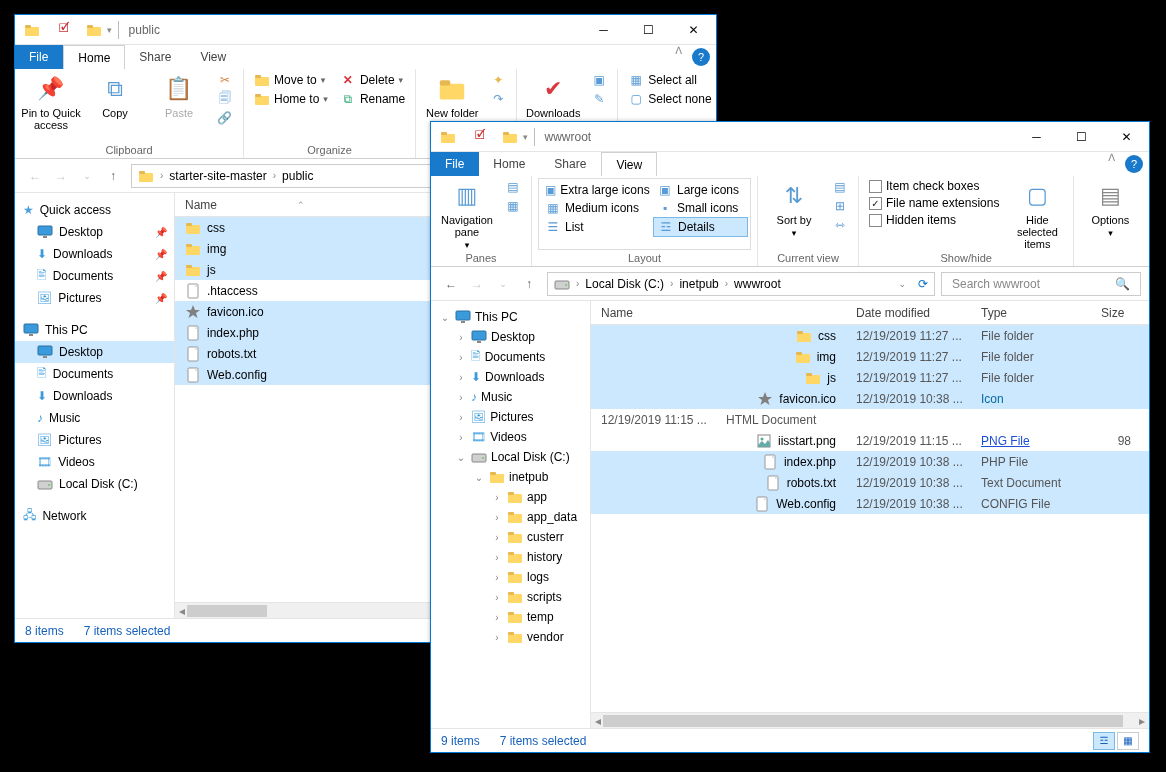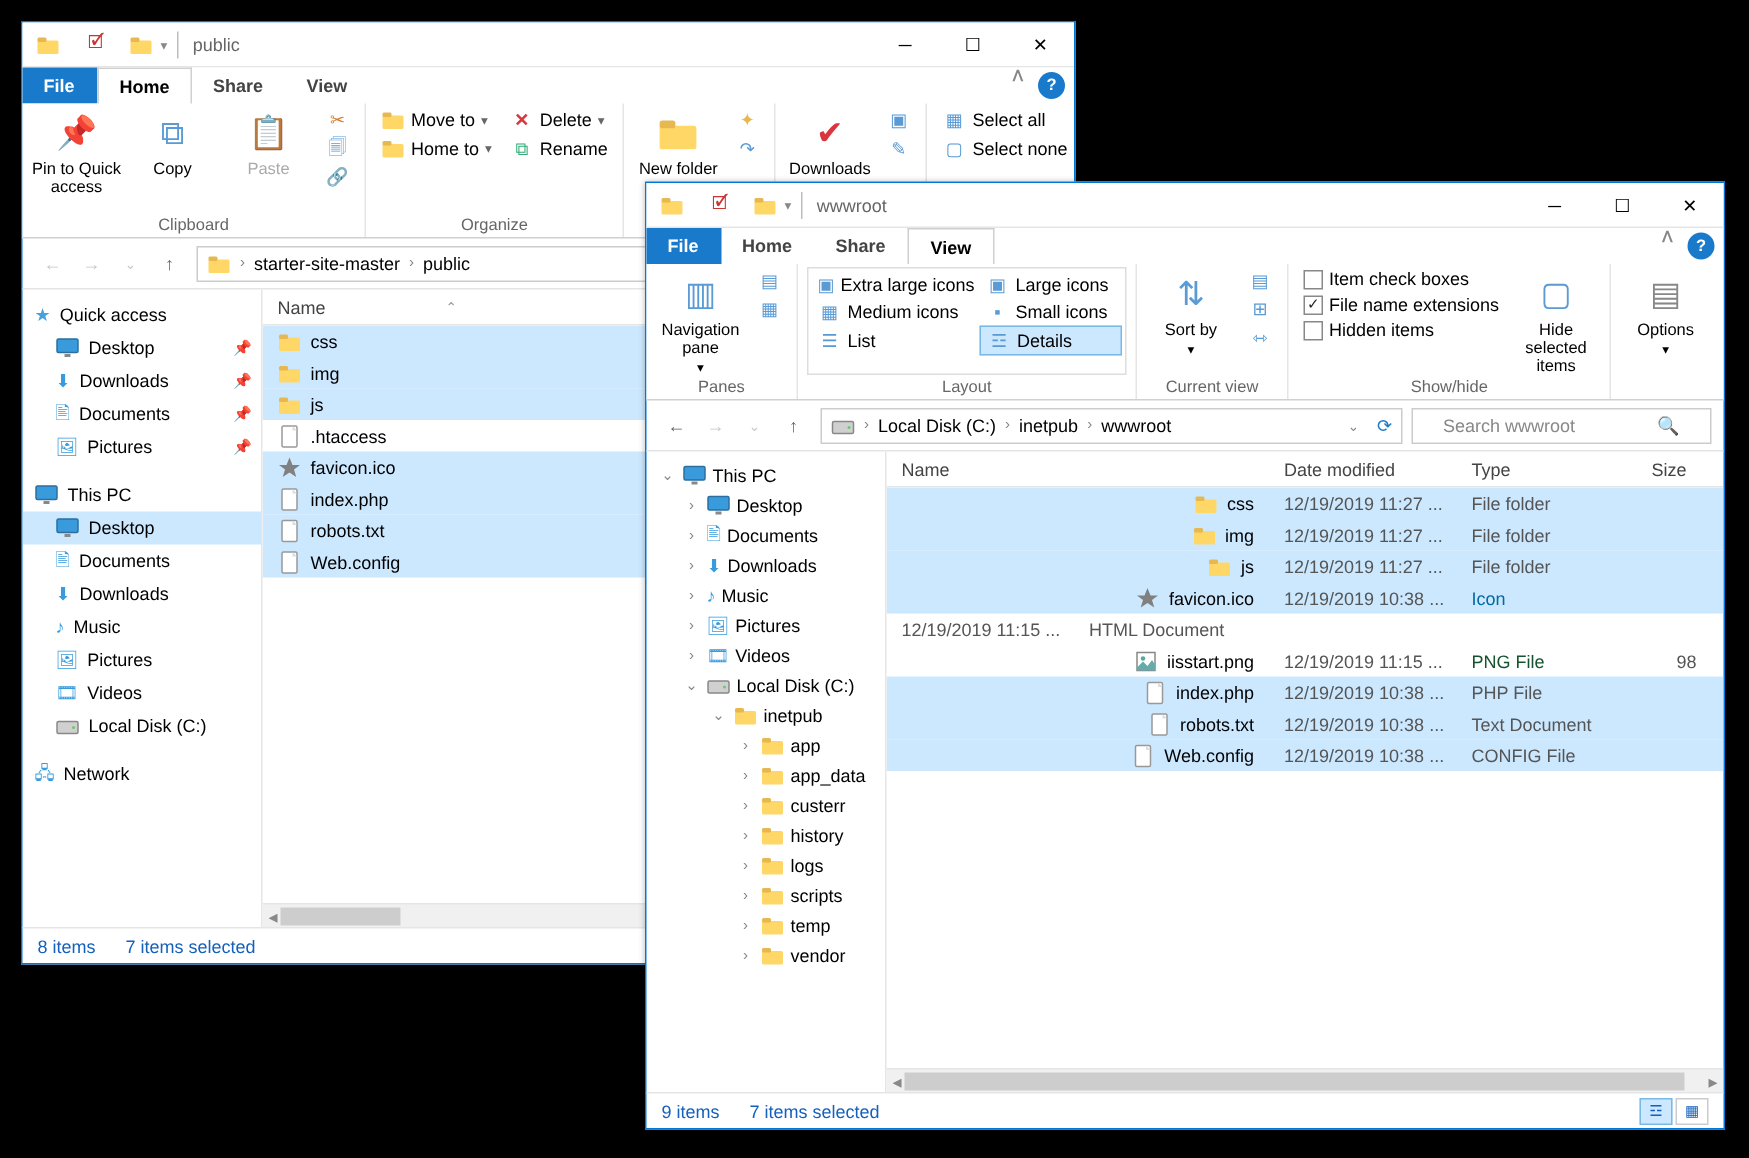--- a/index.html
+++ b/index.html
@@ -9,21 +9,21 @@
   .win2 { left: 430px; top: 121px; width: 720px; height: 632px; border-color: #0078d7; box-shadow: 0 0 4px rgba(0,0,0,.3);}
   
   .titlebar { height: 30px; display: flex; align-items: center; background: #fff; border-bottom: 1px solid #e5e5e5;}
   .tb-icon { width: 22px; height: 22px; margin-left: 6px; display:inline-flex; align-items:center; justify-content:center;}
   .tb-qat { display: flex; align-items: center; gap: 2px; padding-left: 4px;}
   .tb-sep { width: 1px; height: 18px; background: #bdbdbd; margin: 0 6px;}
   .tb-title { padding-left: 4px; color: #666; font-size: 12px;}
   .tb-right { margin-left: auto; display: flex;}
   .wc-btn { width: 45px; height: 29px; display:flex; align-items:center; justify-content:center; }
   
-  .tabs { height: 24px; display: flex; align-items: stretch; background: #fff; font-weight: bold;}
+  .tabs { height: 24px; display: flex; align-items: stretch; background: #fff;}
   .tab { padding: 0 14px; display:flex; align-items:center; font-size:12px; border-right:1px solid transparent; }
   .tab.file { background: #1979ca; color: #fff;}
   .tab.active { border:1px solid #d0d0d0; border-bottom:1px solid #fff; margin-bottom:-1px; background:#fff;}
   .tab.normal { color:#444;}
   .tabs-spacer{flex:1;}
   .help-q { width:18px;height:18px;border-radius:50%;background:#1979ca;color:#fff;display:flex;align-items:center;justify-content:center;font-size:11px;margin:3px 6px 0 0;}
   .chev {color:#888;margin-right:10px;font-size:10px;}
   
   .ribbon { display:flex; border-bottom:1px solid #d0d0d0; background:#fff; min-height: 90px;}
   .rgroup { display:flex; flex-direction:column; border-right:1px solid #e5e5e5; padding: 2px 6px 0 6px;}
@@ -37,21 +37,21 @@
   .ritem-sm .dd{color:#666;font-size:9px;}
   .ritem-sm .sicon{width:16px;height:16px;display:inline-flex;align-items:center;justify-content:center;}
   
   .navbar{height:34px;display:flex;align-items:center;gap:2px;padding:0 8px;border-bottom:1px solid #e5e5e5;}
   .nav-btn{width:24px;height:24px;display:flex;align-items:center;justify-content:center;color:#606060;}
   .nav-btn.dis{color:#c7c7c7;}
   .crumb{display:flex;align-items:center;flex:1;border:1px solid #ccc;height:24px;margin:0 4px;padding-left:2px;}
   .crumb-seg{display:flex;align-items:center;padding:0 4px;font-size:12px;}
   .crumb-chev{color:#888;padding:0 2px;font-size:10px;}
   .crumb-spacer{flex:1;}
-  .searchbox{width:200px;height:24px;border:1px solid #ccc;display:flex;align-items:center;padding:0 20px;color:#888;font-size:12px;}
+  .searchbox{width:200px;height:24px;border:1px solid #ccc;display:flex;align-items:center;padding:0 10px;color:#888;font-size:12px;}
   .searchbox .mag{margin-left:auto;}
   .refresh{width:22px;display:flex;align-items:center;justify-content:center;color:#1979ca;}
   
   .body{flex:1;display:flex;overflow:hidden;}
   .nav-pane{width:160px;border-right:1px solid #e5e5e5;overflow-y:auto;padding:6px 0;}
   .np-item{display:flex;align-items:center;gap:6px;padding:2px 6px 2px 22px;font-size:12px;height:22px;}
   .np-root{padding-left:8px;font-weight:400;}
   .np-item.sel{background:#cce8ff;}
   .np-spacer{height:10px;}
   .np-pin{margin-left:auto;color:#888;font-size:10px;}
@@ -829,21 +829,21 @@
           <div class="row">
             <div class="cell" style="width:255px;display:flex;align-items:center;">
               <span class="ficon">
                 <svg width="16" height="16">
                   <use href="#png"></use>
                 </svg>
               </span>
               <span>iisstart.png</span>
             </div>
             <div class="cell" style="width:125px;color:#555;">12/19/2019 11:15 ...</div>
-            <div class="cell" style="width:120px;color:#14532d;">PNG File</div>
+            <div class="cell" style="width:120px;color:#1d4ed8;text-decoration:underline;">PNG File</div>
             <div class="cell" style="width:50px;color:#555;text-align:right;">98</div>
           </div>
           <div class="row sel2">
             <div class="cell" style="width:255px;display:flex;align-items:center;">
               <span class="ficon">
                 <svg width="16" height="16">
                   <use href="#file"></use>
                 </svg>
               </span>
               <span>index.php</span>

